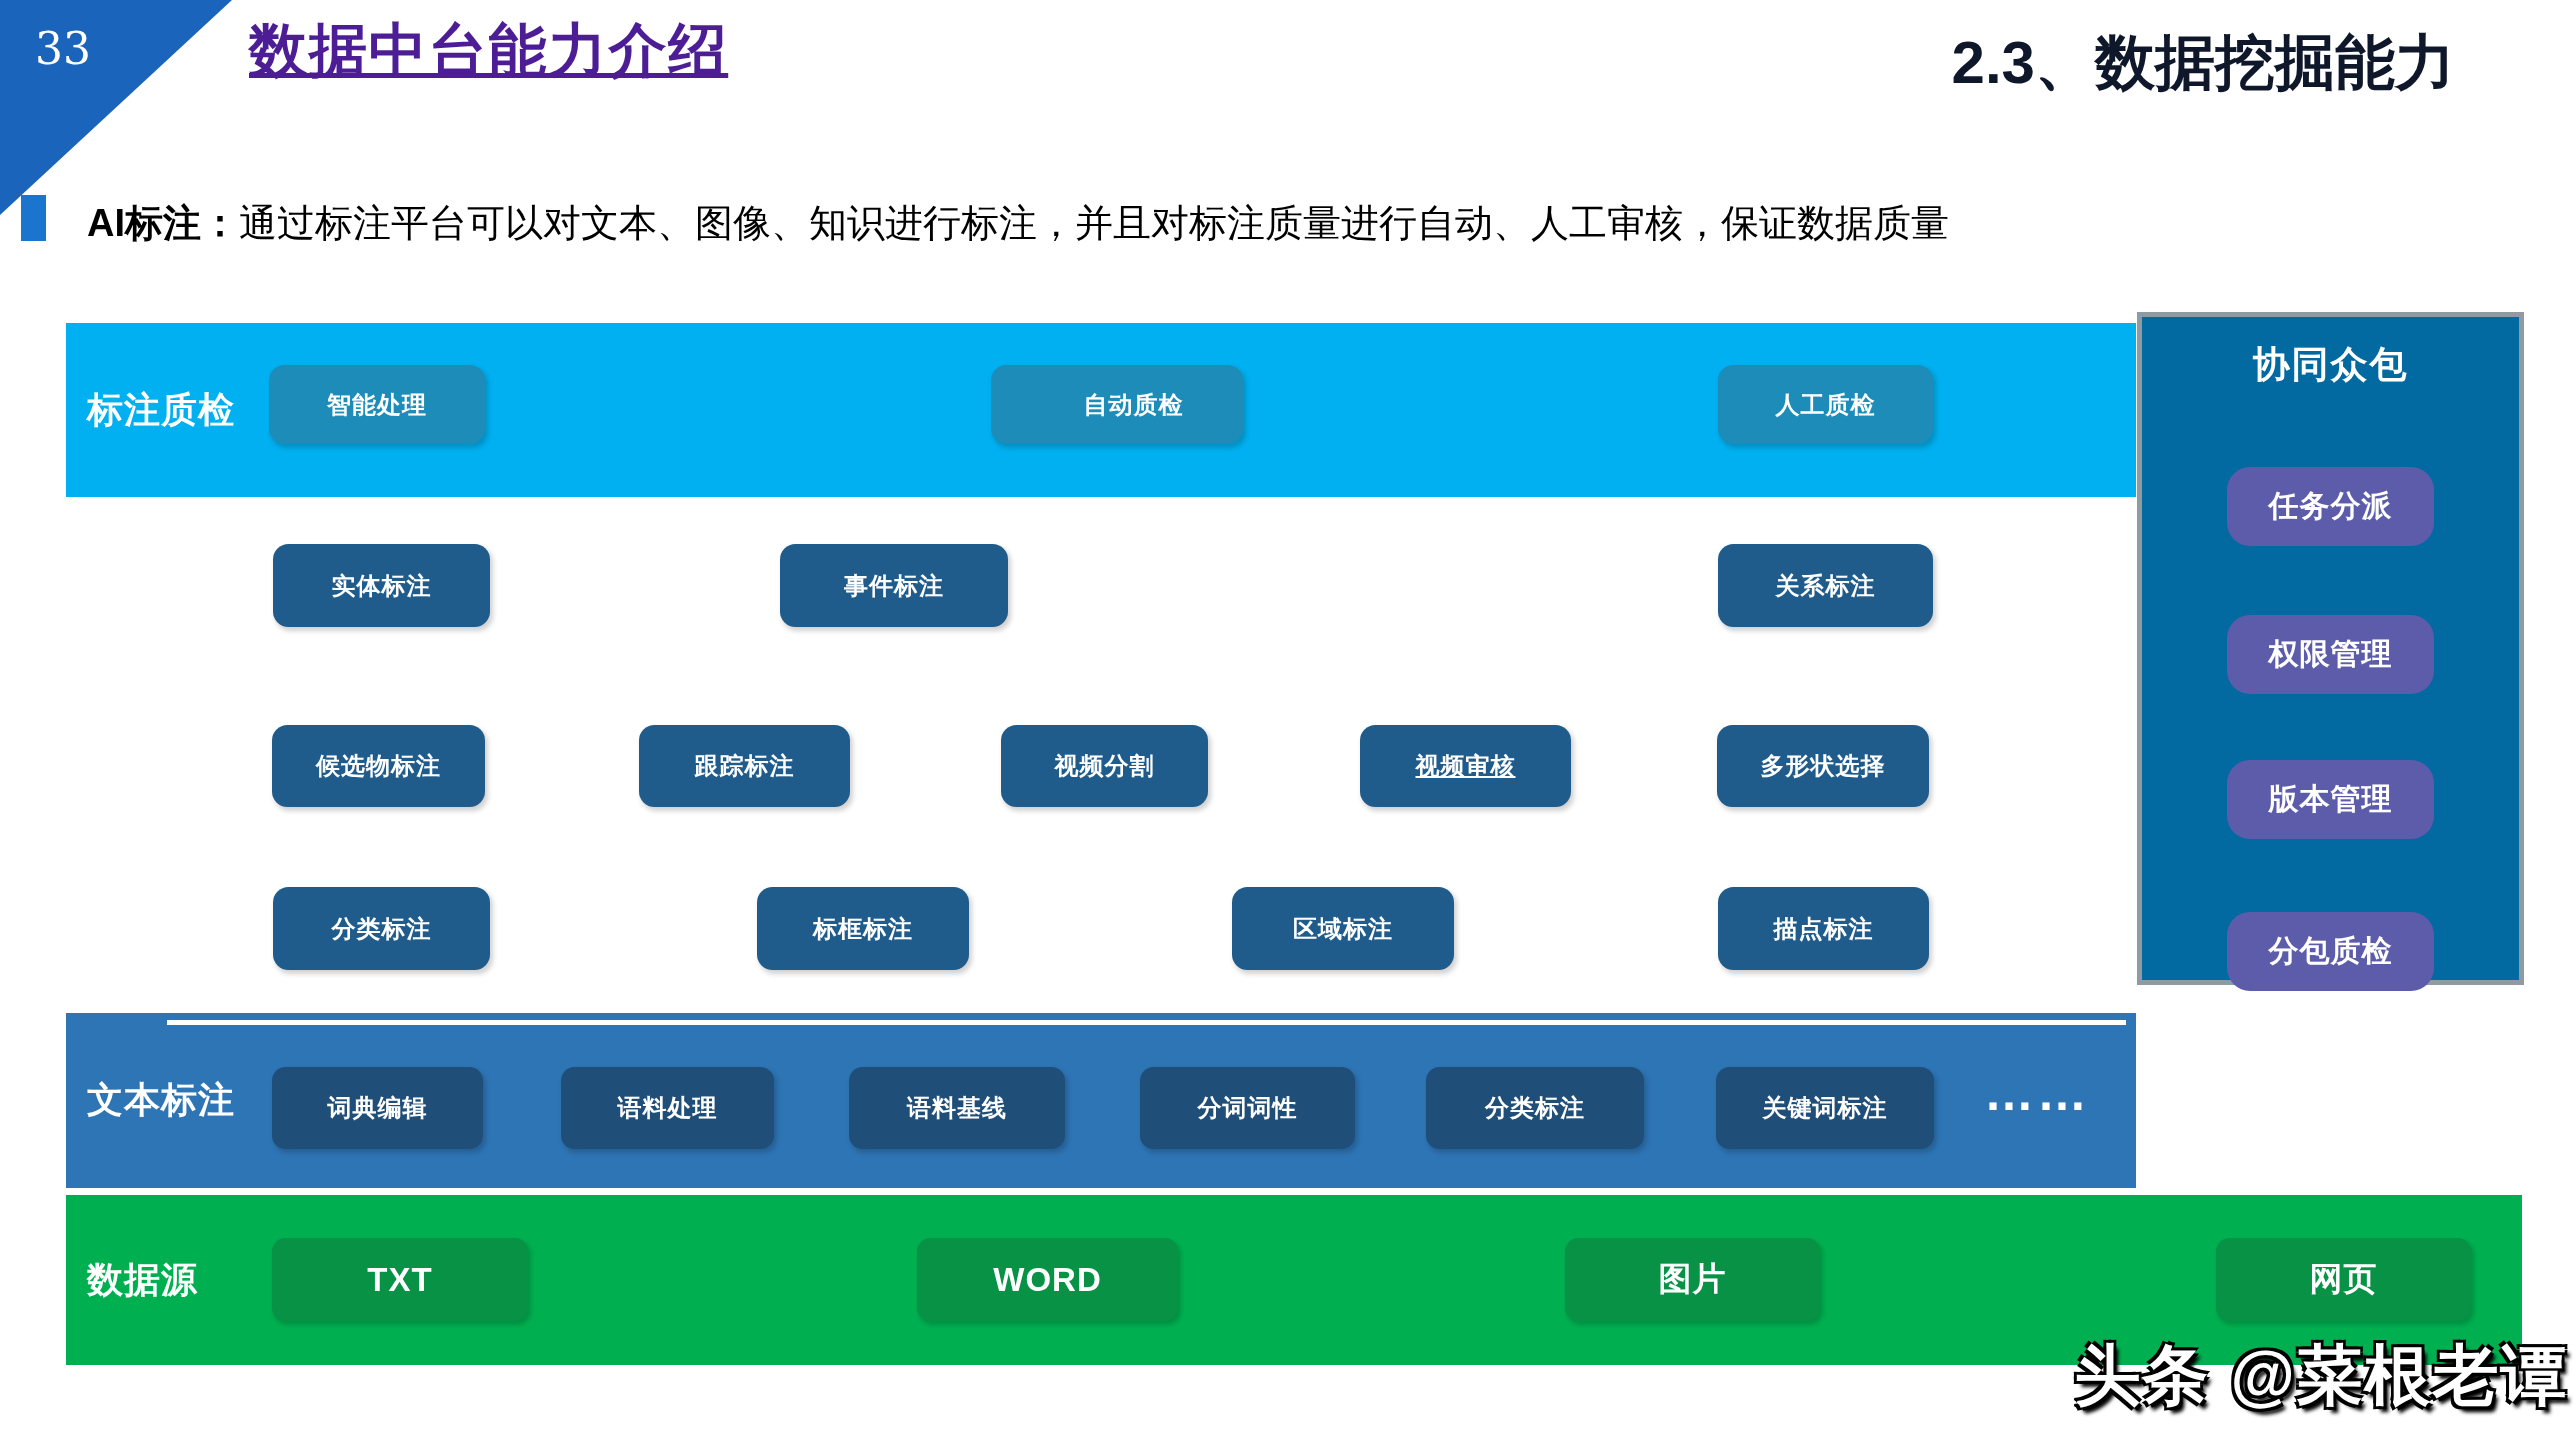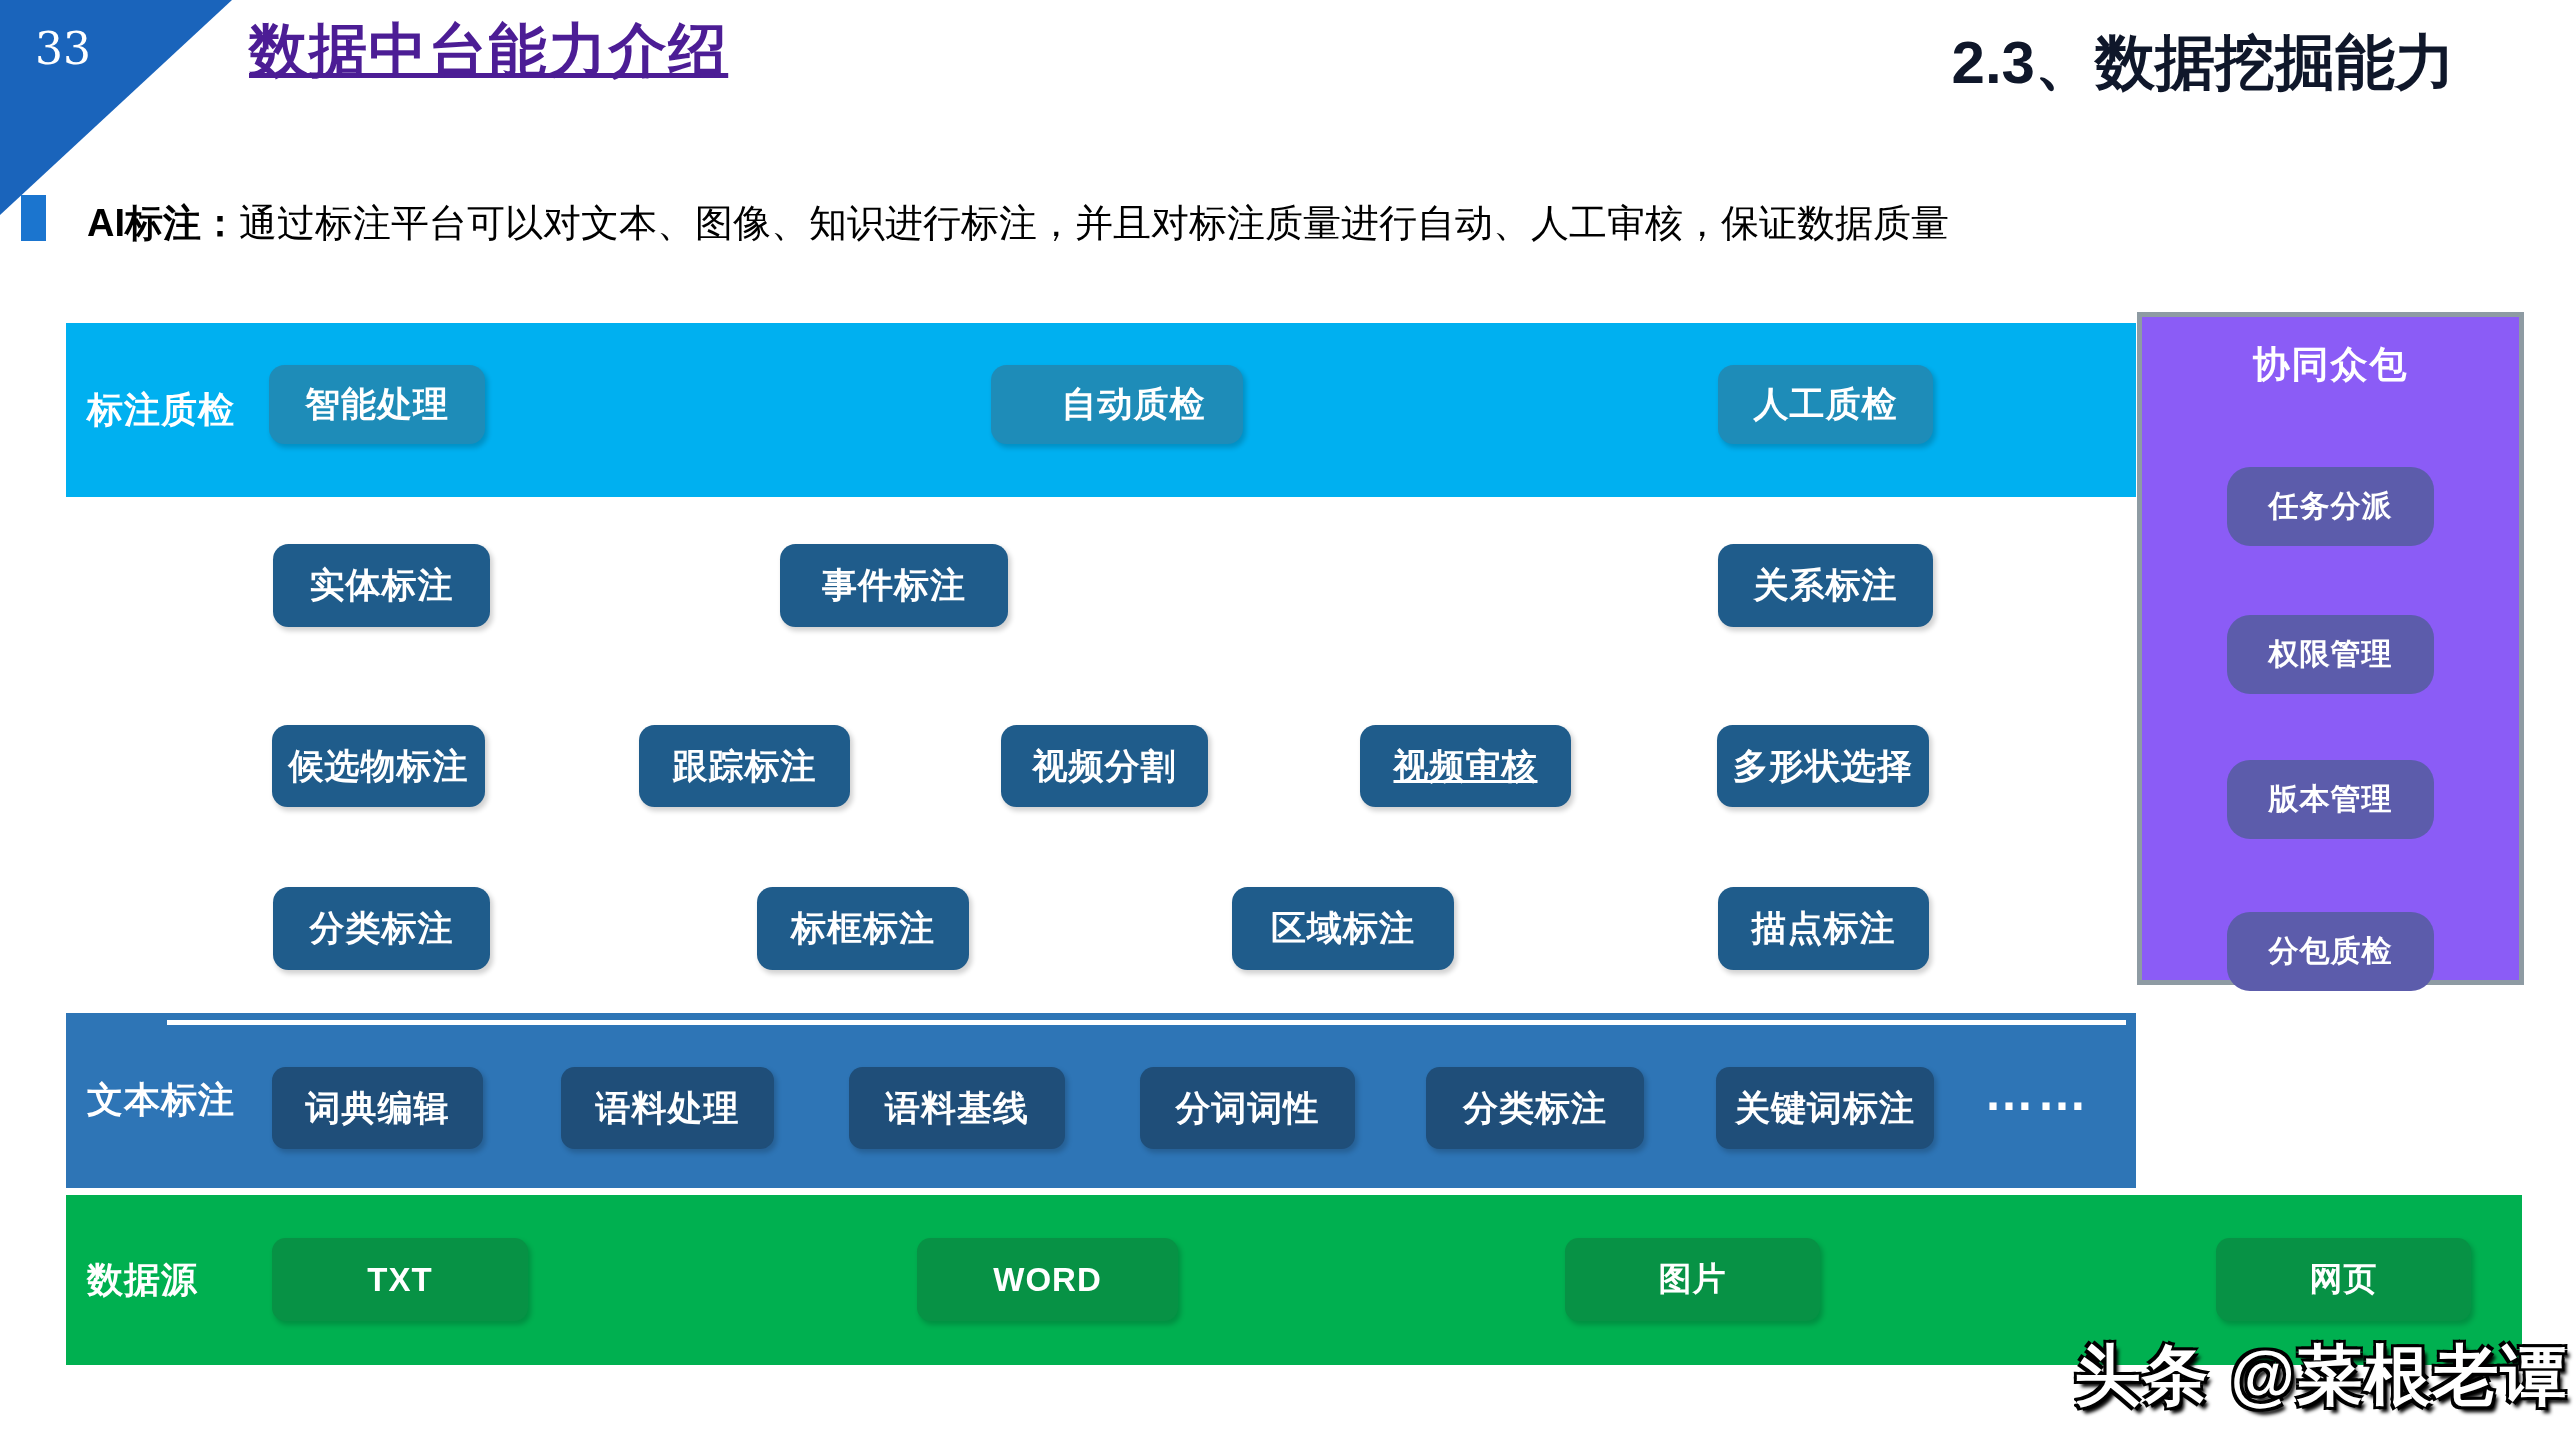--- a/index.html
+++ b/index.html
@@ -16,35 +16,35 @@
   .section{position:absolute;right:121px;top:23px;color:#0f172a;font-size:60px;font-weight:800;}
   
   .intro-bullet{position:absolute;left:21px;top:195px;width:25px;height:46px;background:#1b75cf;}
   .intro{position:absolute;left:87px;top:198px;font-size:38px;color:#000;white-space:nowrap;}
   .intro b{font-weight:800;}
   
   .band{position:absolute;left:66px;width:2070px;}
   .band-label{position:absolute;left:21px;top:0;height:100%;display:flex;align-items:center;
     color:#fff;font-size:36px;font-weight:800;letter-spacing:1px;}
   .btn{position:absolute;display:flex;align-items:center;justify-content:center;
-    color:#fff;font-weight:800;font-size:35px;border-radius:15.5px;
+    color:#fff;font-weight:800;font-size:24px;border-radius:15.5px;
     box-shadow:2.9px 3.9px 5.8px rgba(0,0,0,0.18);letter-spacing:1px;}
   .cyan-band{top:323px;height:174px;background:#00b0f0;}
   .cyan-band .btn{background:#1e8cb8;top:42px;height:79px;}
   .navy{background:#1f5c8b;}
   .text-band{top:1013px;height:175px;background:#2e75b6;}
   .text-band .topline{position:absolute;left:101px;right:9.7px;top:6.8px;height:4.8px;background:#ffffff;}
   .text-band .btn{background:#1f4e79;top:54px;height:82px;border-radius:13.5px;}
   .green-band{top:1195px;height:170px;width:2456px;background:#00b050;}
   .green-band .btn{background:#079245;top:43px;height:83px;border-radius:13.5px;font-size:33px;}
   .dots{position:absolute;color:#fff;font-weight:800;font-size:50px;display:flex;
     align-items:center;justify-content:center;letter-spacing:2.9px;}
   
   .panel{position:absolute;left:2137px;top:312px;width:387px;height:673px;box-sizing:border-box;
-    background:#8b5cf6;border:5.8px solid #8e9ba3;}
+    background:#0369a1;border:5.8px solid #8e9ba3;}
   .panel-title{position:absolute;left:0;top:23px;width:100%;text-align:center;color:#fff;
     font-size:37px;font-weight:700;letter-spacing:1.9px;}
   .panel .btn{left:85px;width:207px;height:79px;background:#5c5cab;border-radius:23px;
     box-shadow:none;font-size:30px;}
   .panel .dots{left:0;width:100%;top:754px;height:58px;}
   
   .watermark{position:absolute;right:7.7px;top:1331px;color:#fff;font-size:66px;font-weight:800;
     letter-spacing:1.9px;white-space:nowrap;
     text-shadow:-2.9px -2.9px 0 #000,2.9px -2.9px 0 #000,-2.9px 2.9px 0 #000,2.9px 2.9px 0 #000,4.8px 5.8px 3.9px #000;}
 </style>

